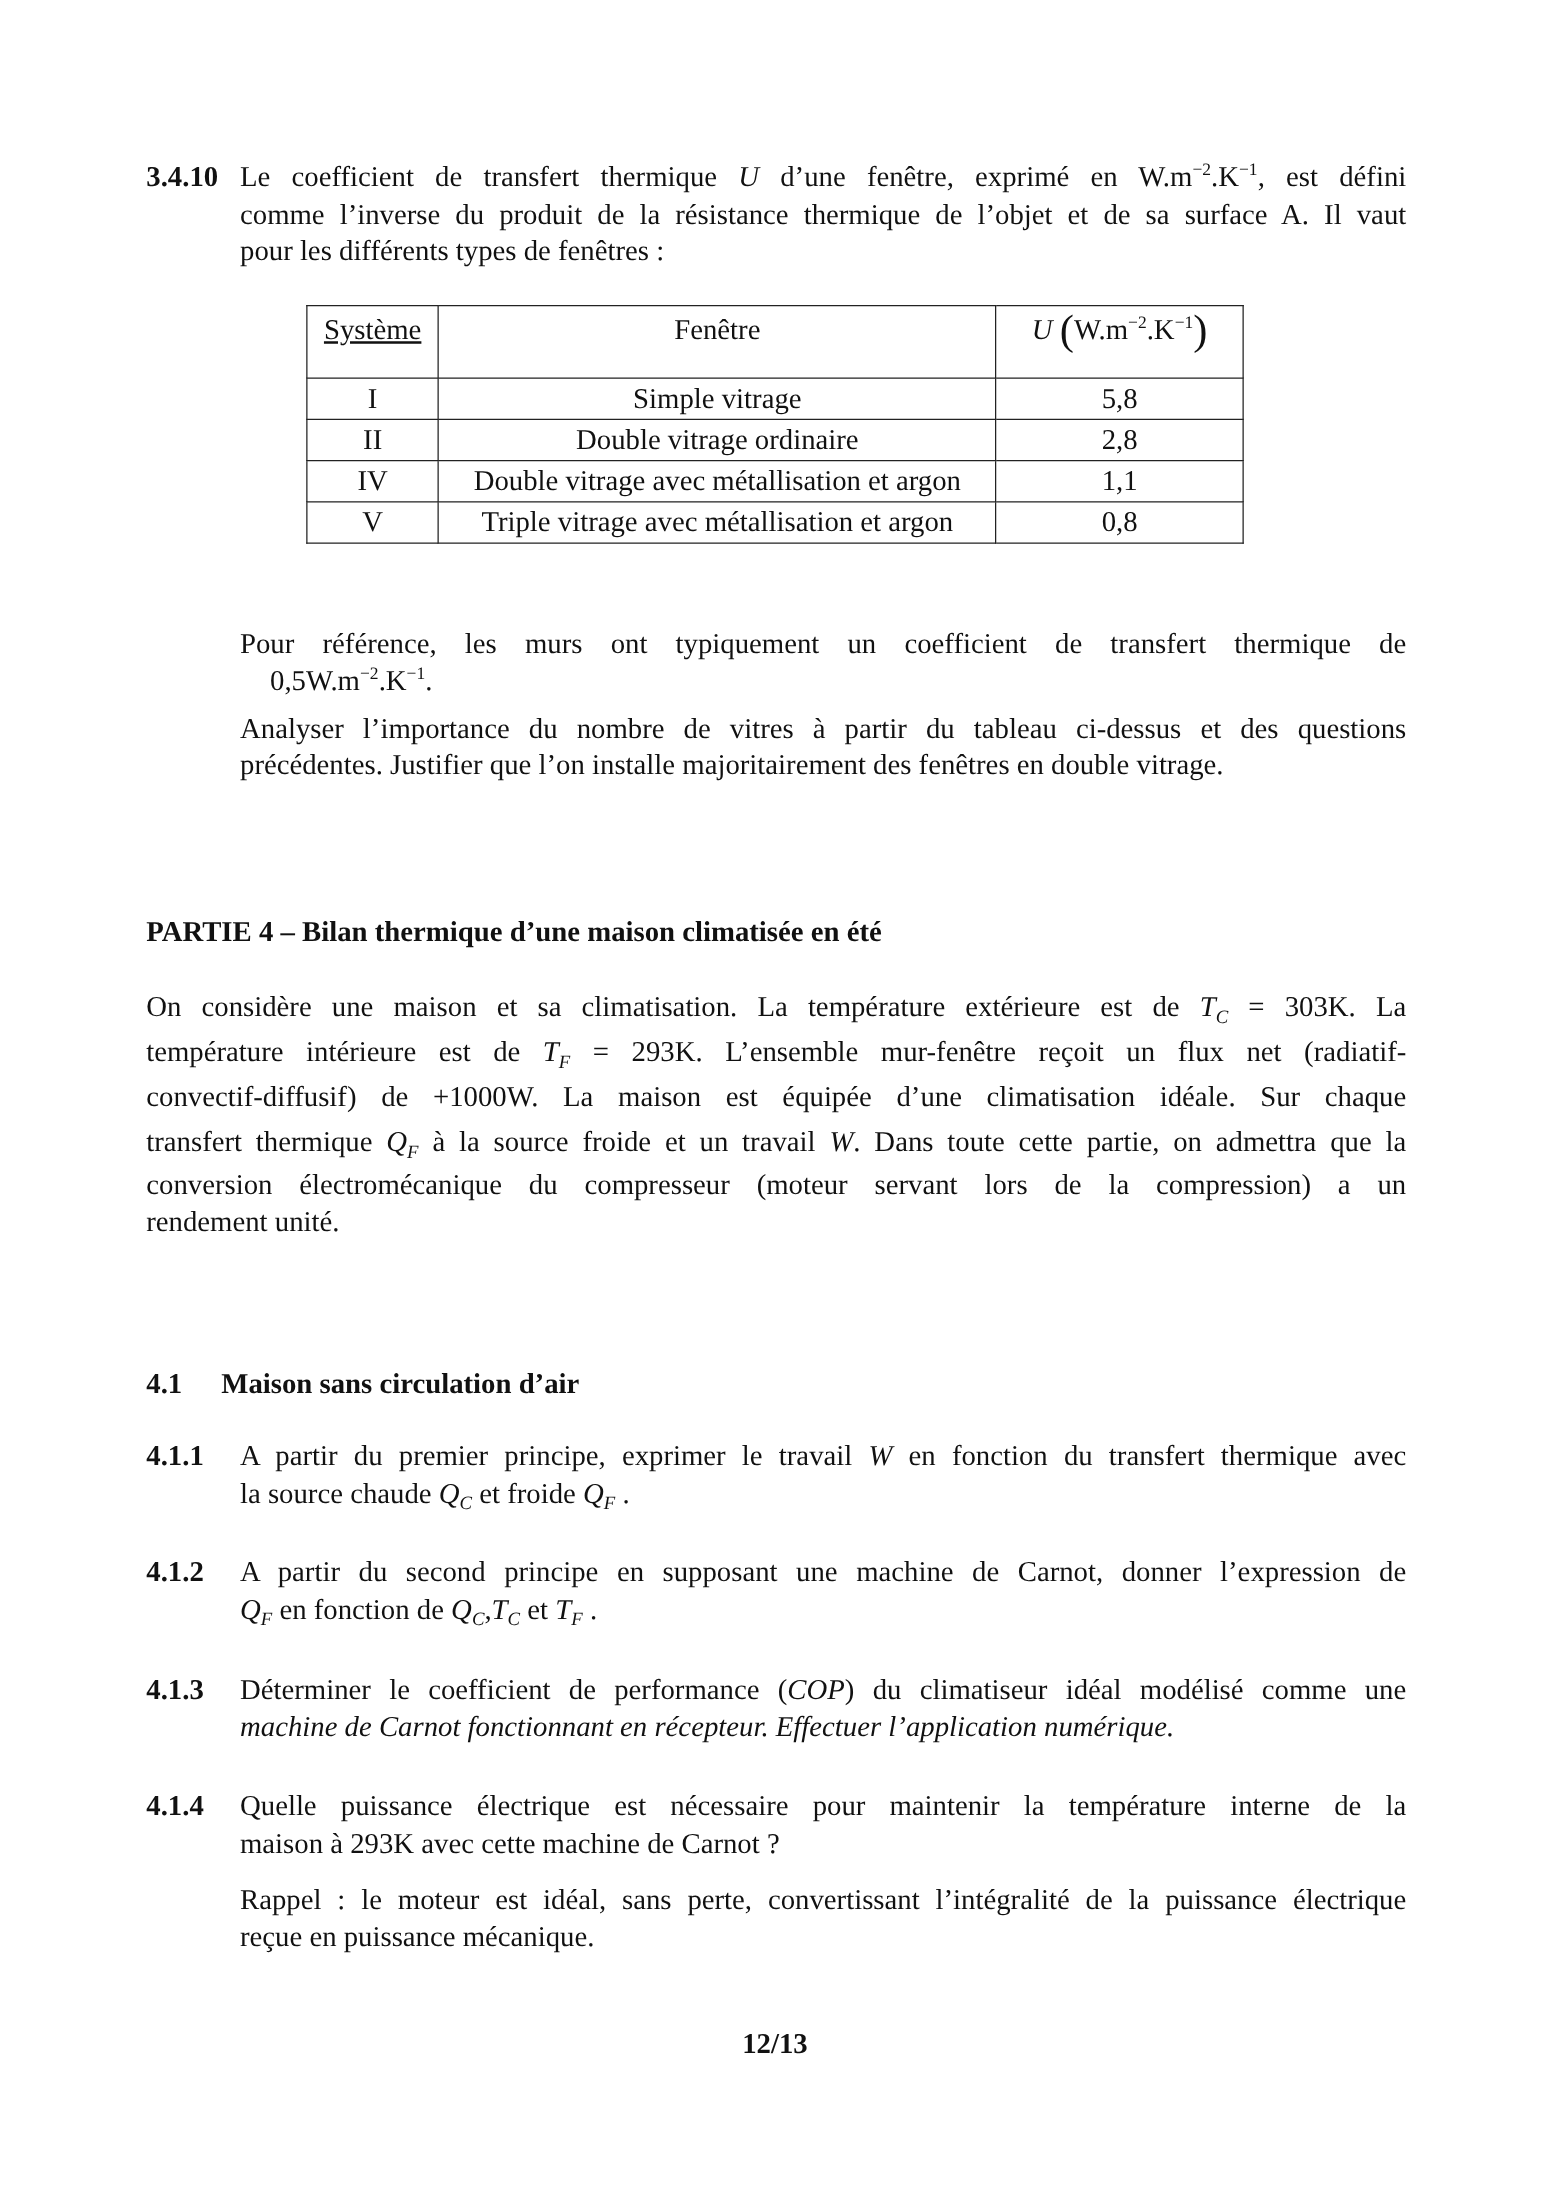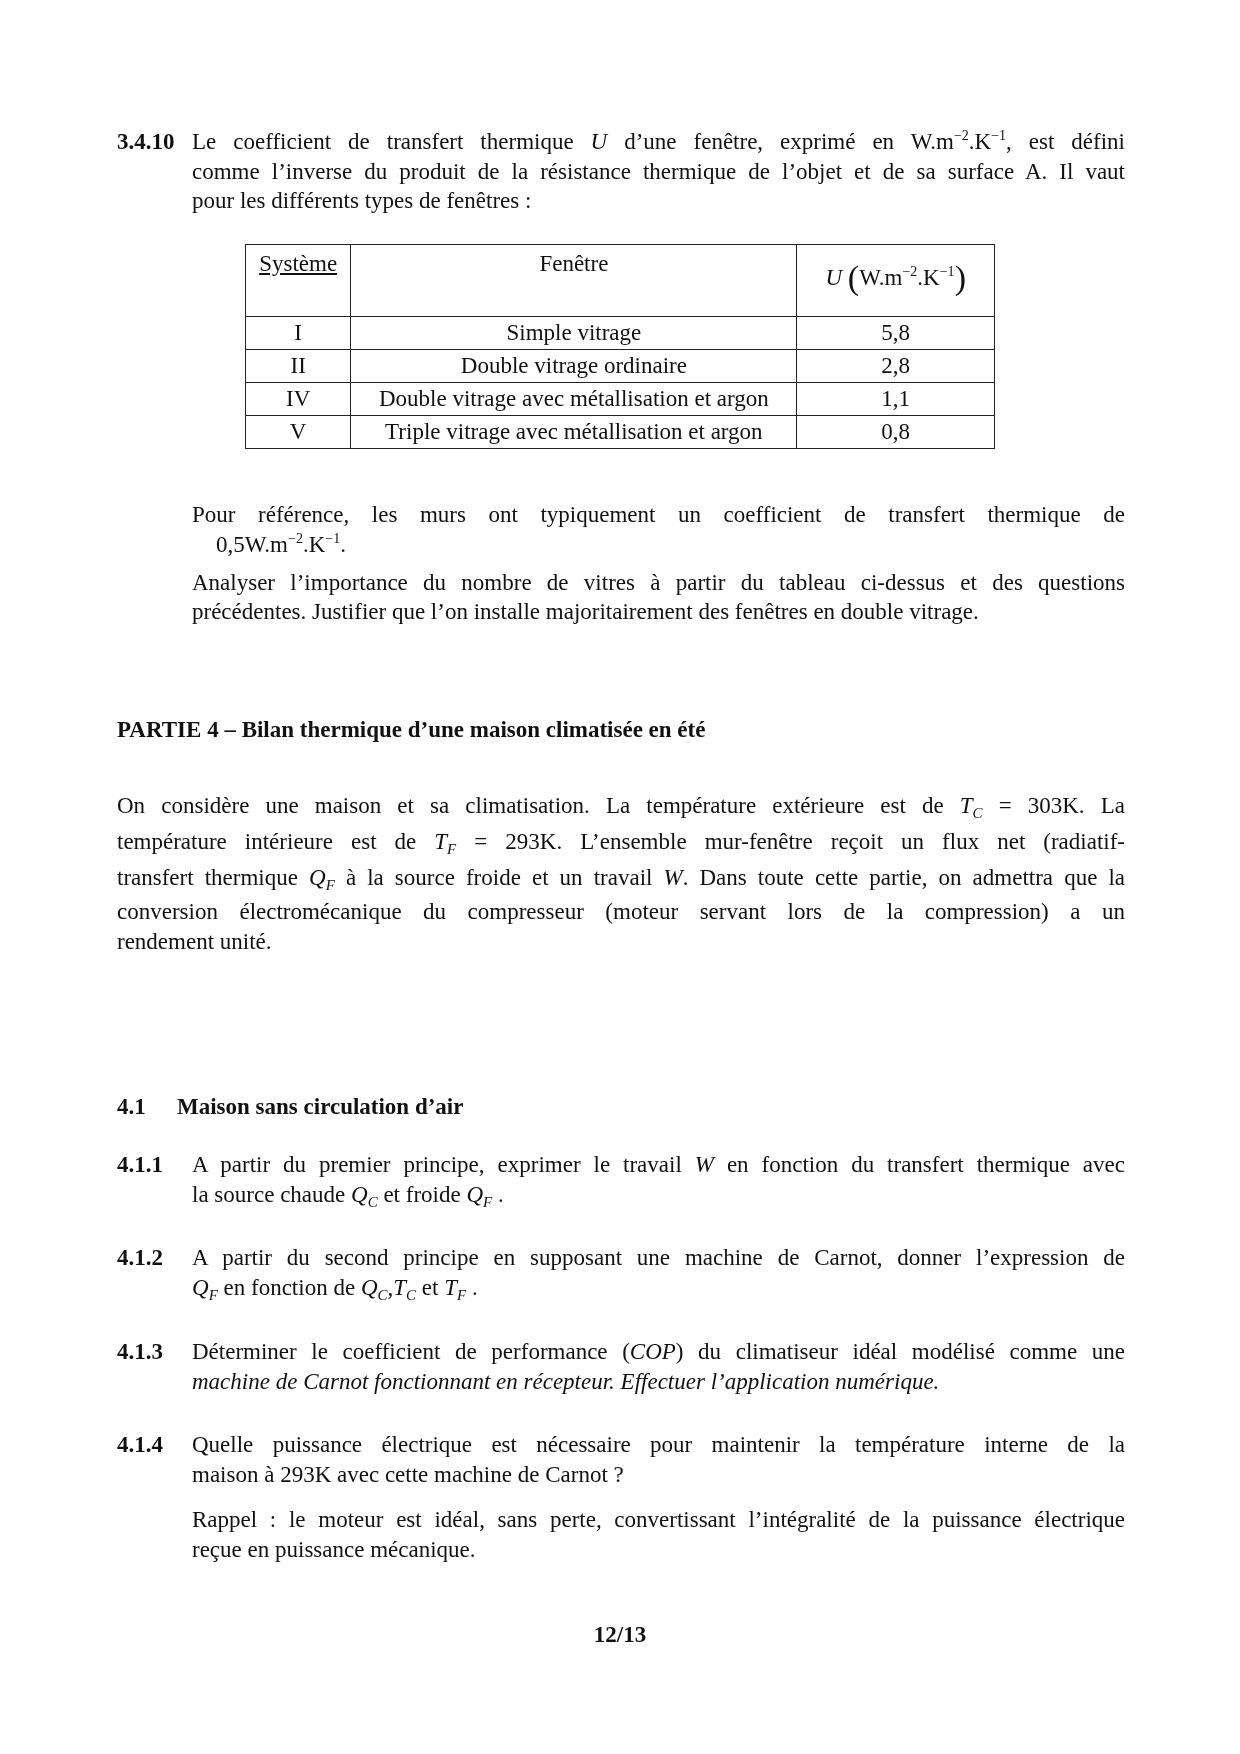--- a/index.html
+++ b/index.html
@@ -39,21 +39,21 @@
   <span><span>W.m</span><sup>−2</sup><span>.K</span><sup>−1</sup></span><span>, est défini</span>
 </div>
 <div class="abs justall" style="left:192px; top:157px; width:933px;">comme l’inverse du produit de la résistance thermique de l’objet et de sa surface A. Il vaut</div>
 <div class="abs" style="left:192px; top:186px;">pour les différents types de fenêtres :</div>
 
 <table class="tbl">
   <tbody>
       <tr class="head">
     <td class="c1">Système</td>
     <td class="c2">Fenêtre</td>
-    <td class="c3" style="padding-top:18px;">
+    <td class="c3" style="padding-top:4px;">
       <i>U</i>&nbsp;<span class="bigparen">(</span><span>W.m</span><sup>−2</sup><span>.K</span><sup>−1</sup><span class="bigparen">)</span>
     </td>
   </tr>
   <tr class="row">
     <td>I</td>
     <td>Simple vitrage</td>
     <td>5,8</td>
   </tr>
   <tr class="row">
     <td>II</td>
@@ -73,32 +73,36 @@
 </tbody>
   </table>
 
 <div class="abs justall" style="left:192px; top:500px; width:933px;">Pour référence, les murs ont typiquement un coefficient de transfert thermique de</div>
 <div class="abs" style="left:192px; top:530px;margin-left:24px;">
   <span>0,5</span><span>W.m</span><sup>−2</sup><span>.K</span><sup>−1</sup><span>.</span>
 </div>
 <div class="abs justall" style="left:192px; top:568px; width:933px;">Analyser l’importance du nombre de vitres à partir du tableau ci-dessus et des questions</div>
 <div class="abs" style="left:192px; top:597px;">précédentes. Justifier que l’on installe majoritairement des fenêtres en double vitrage.</div>
 
-<div class="abs bold" style="left:117px; top:715px;">PARTIE 4 – Bilan thermique d’une maison climatisée en été</div>
+<div class="abs bold" style="left:117px; top:731px;">PARTIE 4 – Bilan thermique d’une maison climatisée en été</div>
 
 <div class="abs" style="left:117px; top:788px; width:1008px; line-height:36px;">
   <div class="justall">
     <span>On considère une maison et sa climatisation. La température extérieure est de</span>
     <i>T</i><sub>C</sub>
     <span>= 303K</span><span>. La</span>
   </div>
   <div class="justall">
     <span>température intérieure est de</span>
     <i>T</i><sub>F</sub>
     <span>= 293K</span><span>. L’ensemble mur-fenêtre reçoit un flux net (radiatif-</span>
+  </div>
+  <div class="justall">
+    <span>convectif-diffusif) de</span>
+    <span>+1000W</span><span>. La maison est équipée d’une climatisation idéale. Sur chaque</span>
   </div>
   <div class="justall">
     <span>transfert thermique</span>
     <i>Q</i><sub>F</sub>
     <span>à la source froide et un travail</span>
     <i>W</i><span>. Dans toute cette partie, on admettra que la</span>
   </div>
   <div class="justall" style="line-height:32px;">conversion électromécanique du compresseur (moteur servant lors de la compression) a un</div>
   <div style="line-height:28px;">rendement unité.</div>
 </div>

